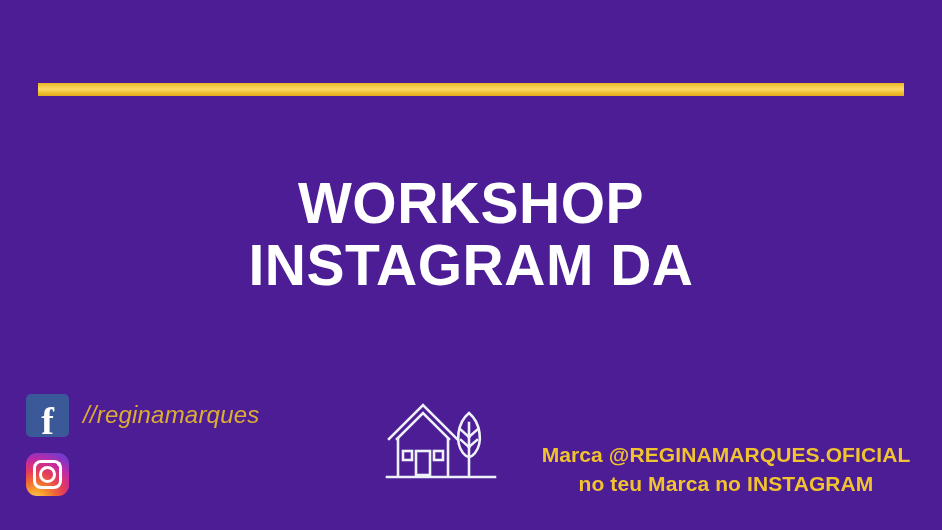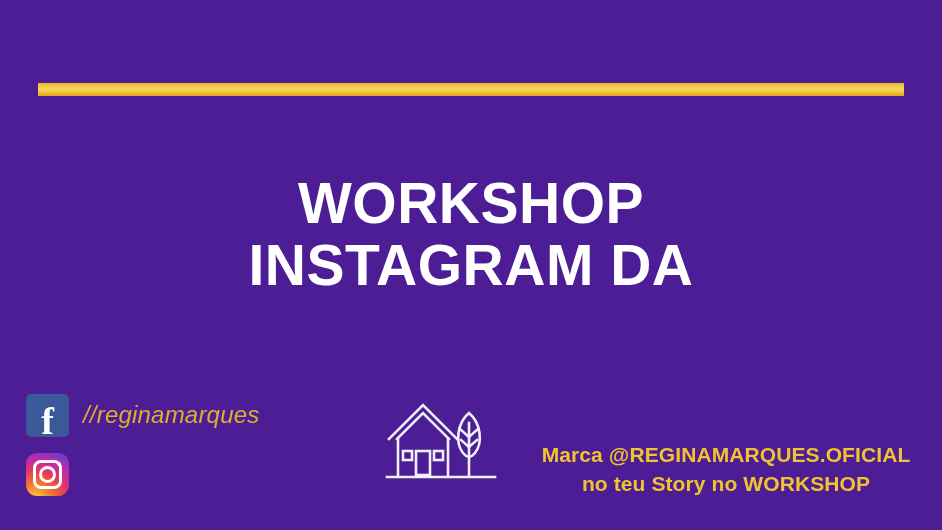--- a/index.html
+++ b/index.html
@@ -213,16 +213,16 @@
       <path d="M84 38 L93 30"></path>
       <path d="M84 48 L76 41"></path>
       <path d="M84 48 L92 41"></path>
 
       <path d="M2 78 L110 78"></path>
     </g>
   </svg>
 
   <div id="cta-block">
     <span class="cta-line">Marca @REGINAMARQUES.OFICIAL</span>
-    <span class="cta-line">no teu Story no WORKSHOP</span>
+    <span class="cta-line">no teu Marca no INSTAGRAM</span>
   </div>
 
 </div>
 
 </body></html>

